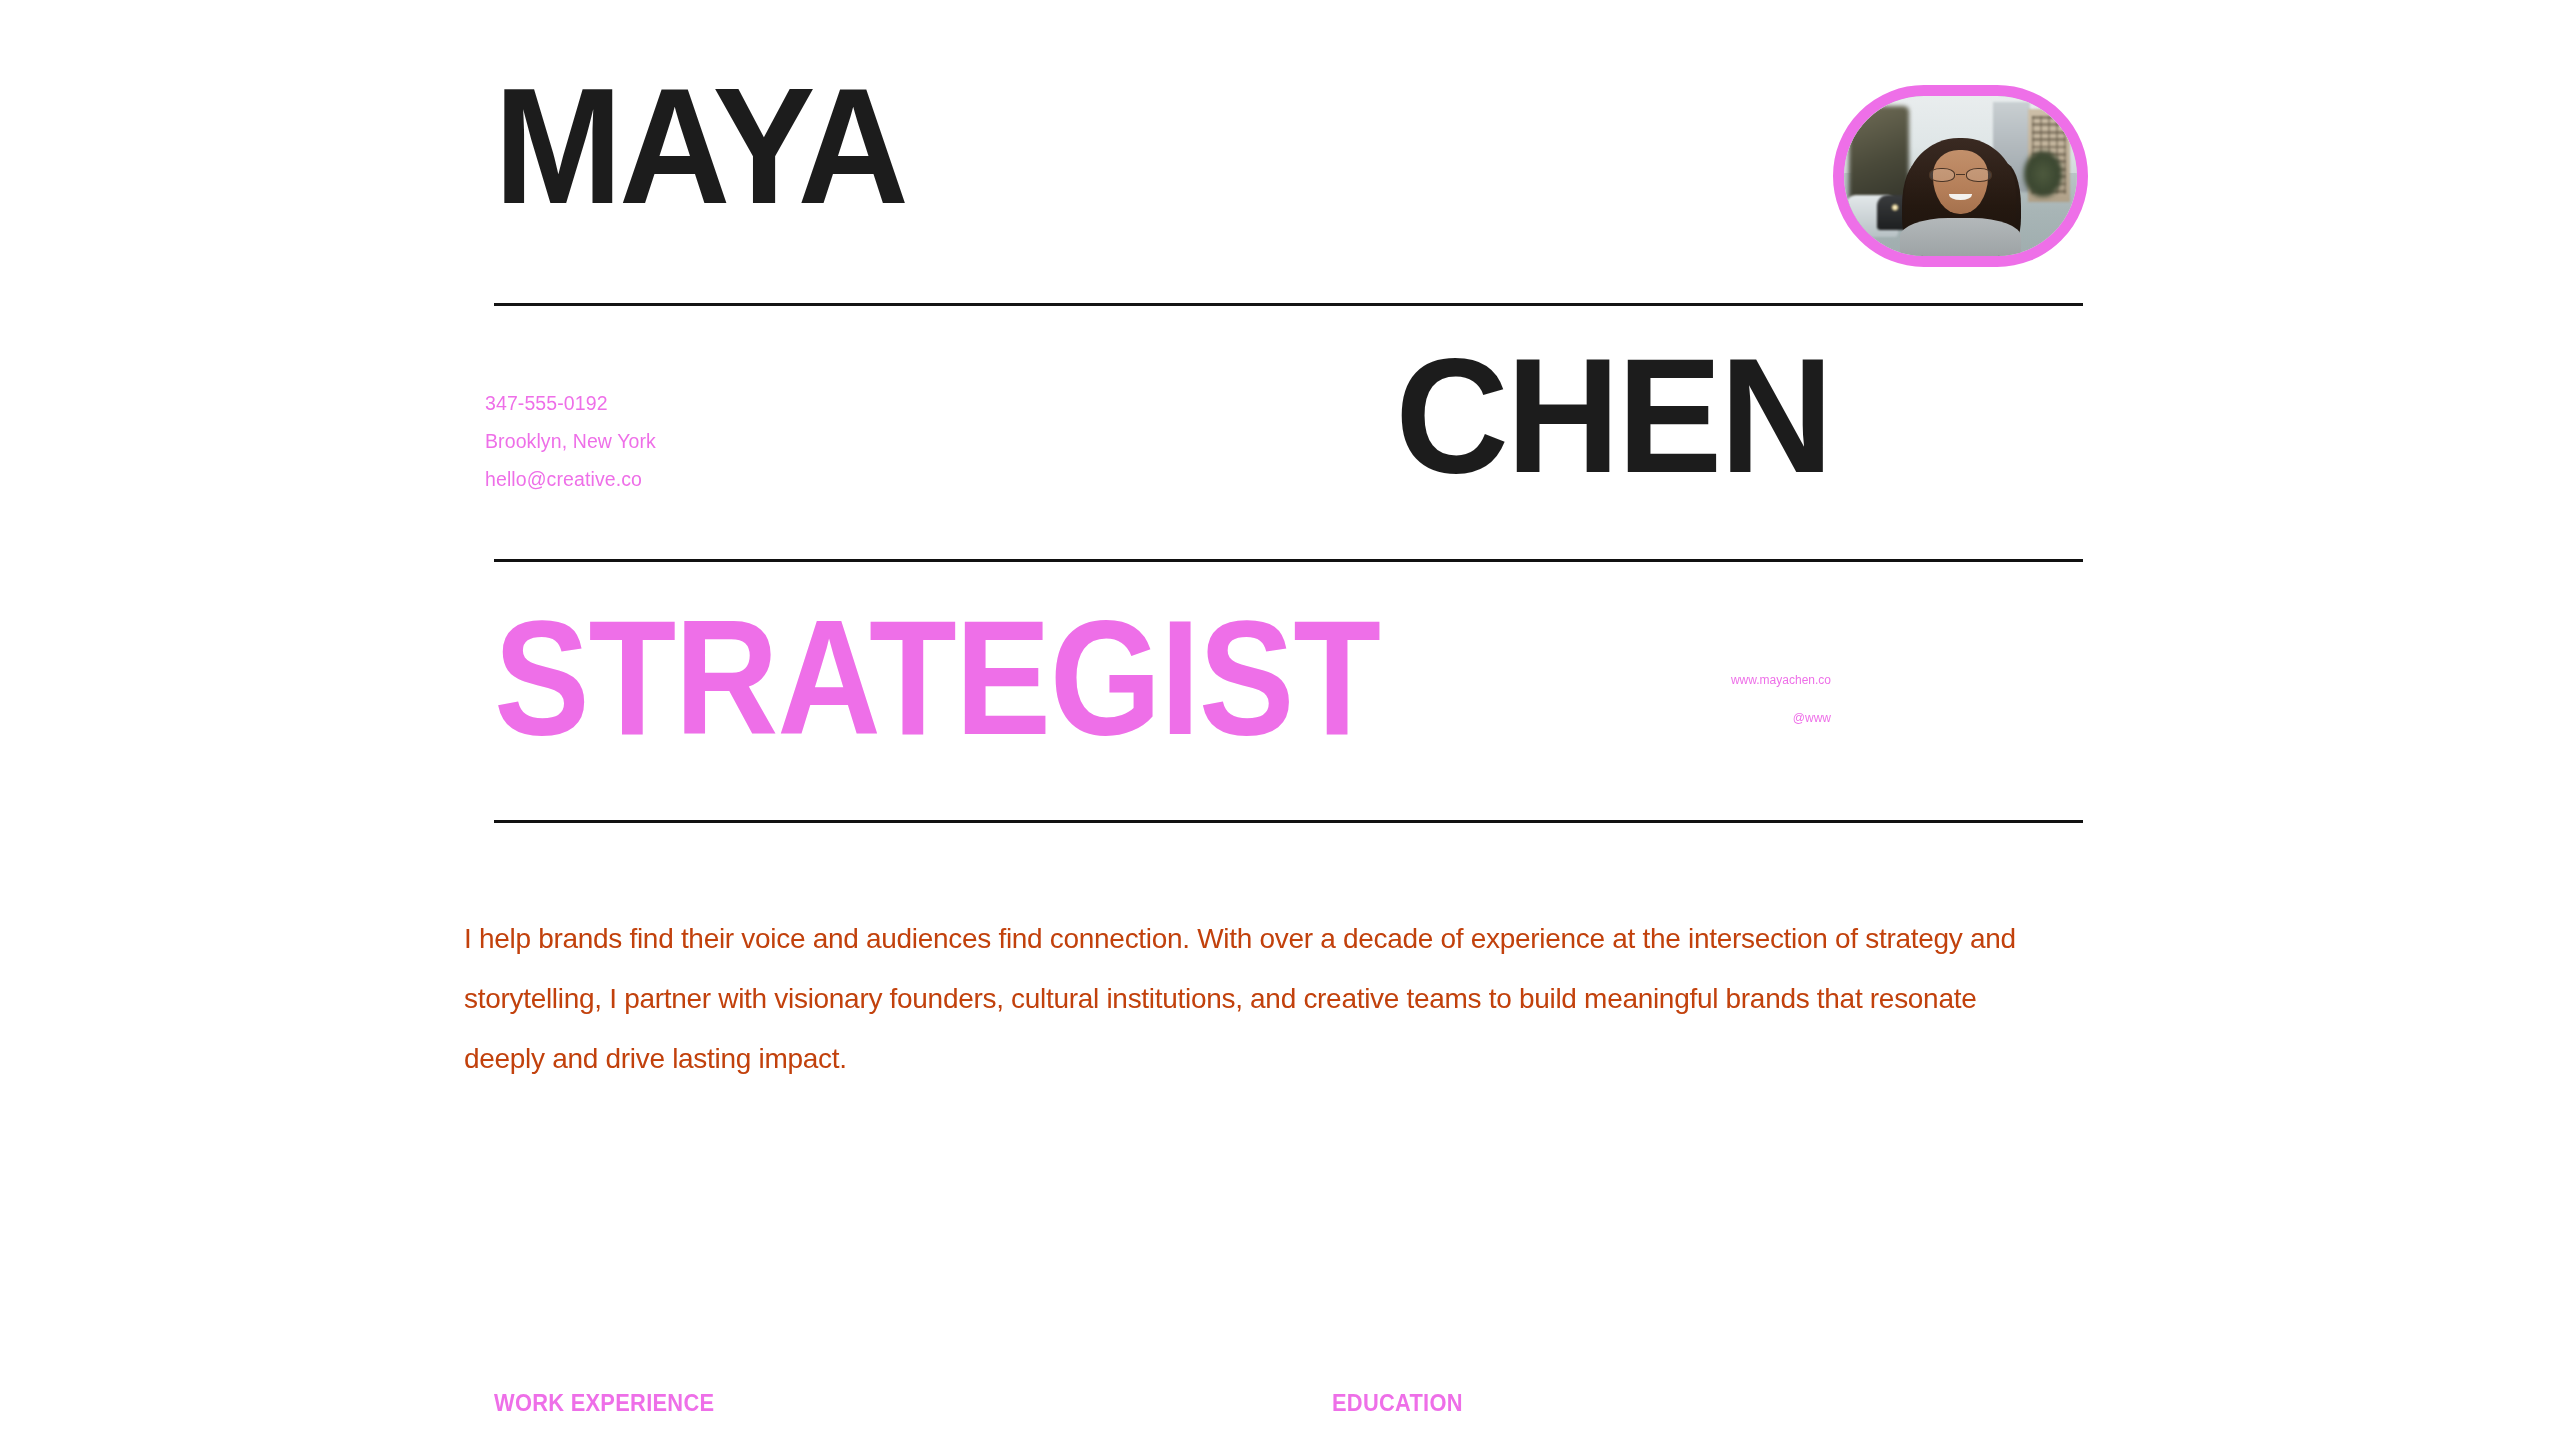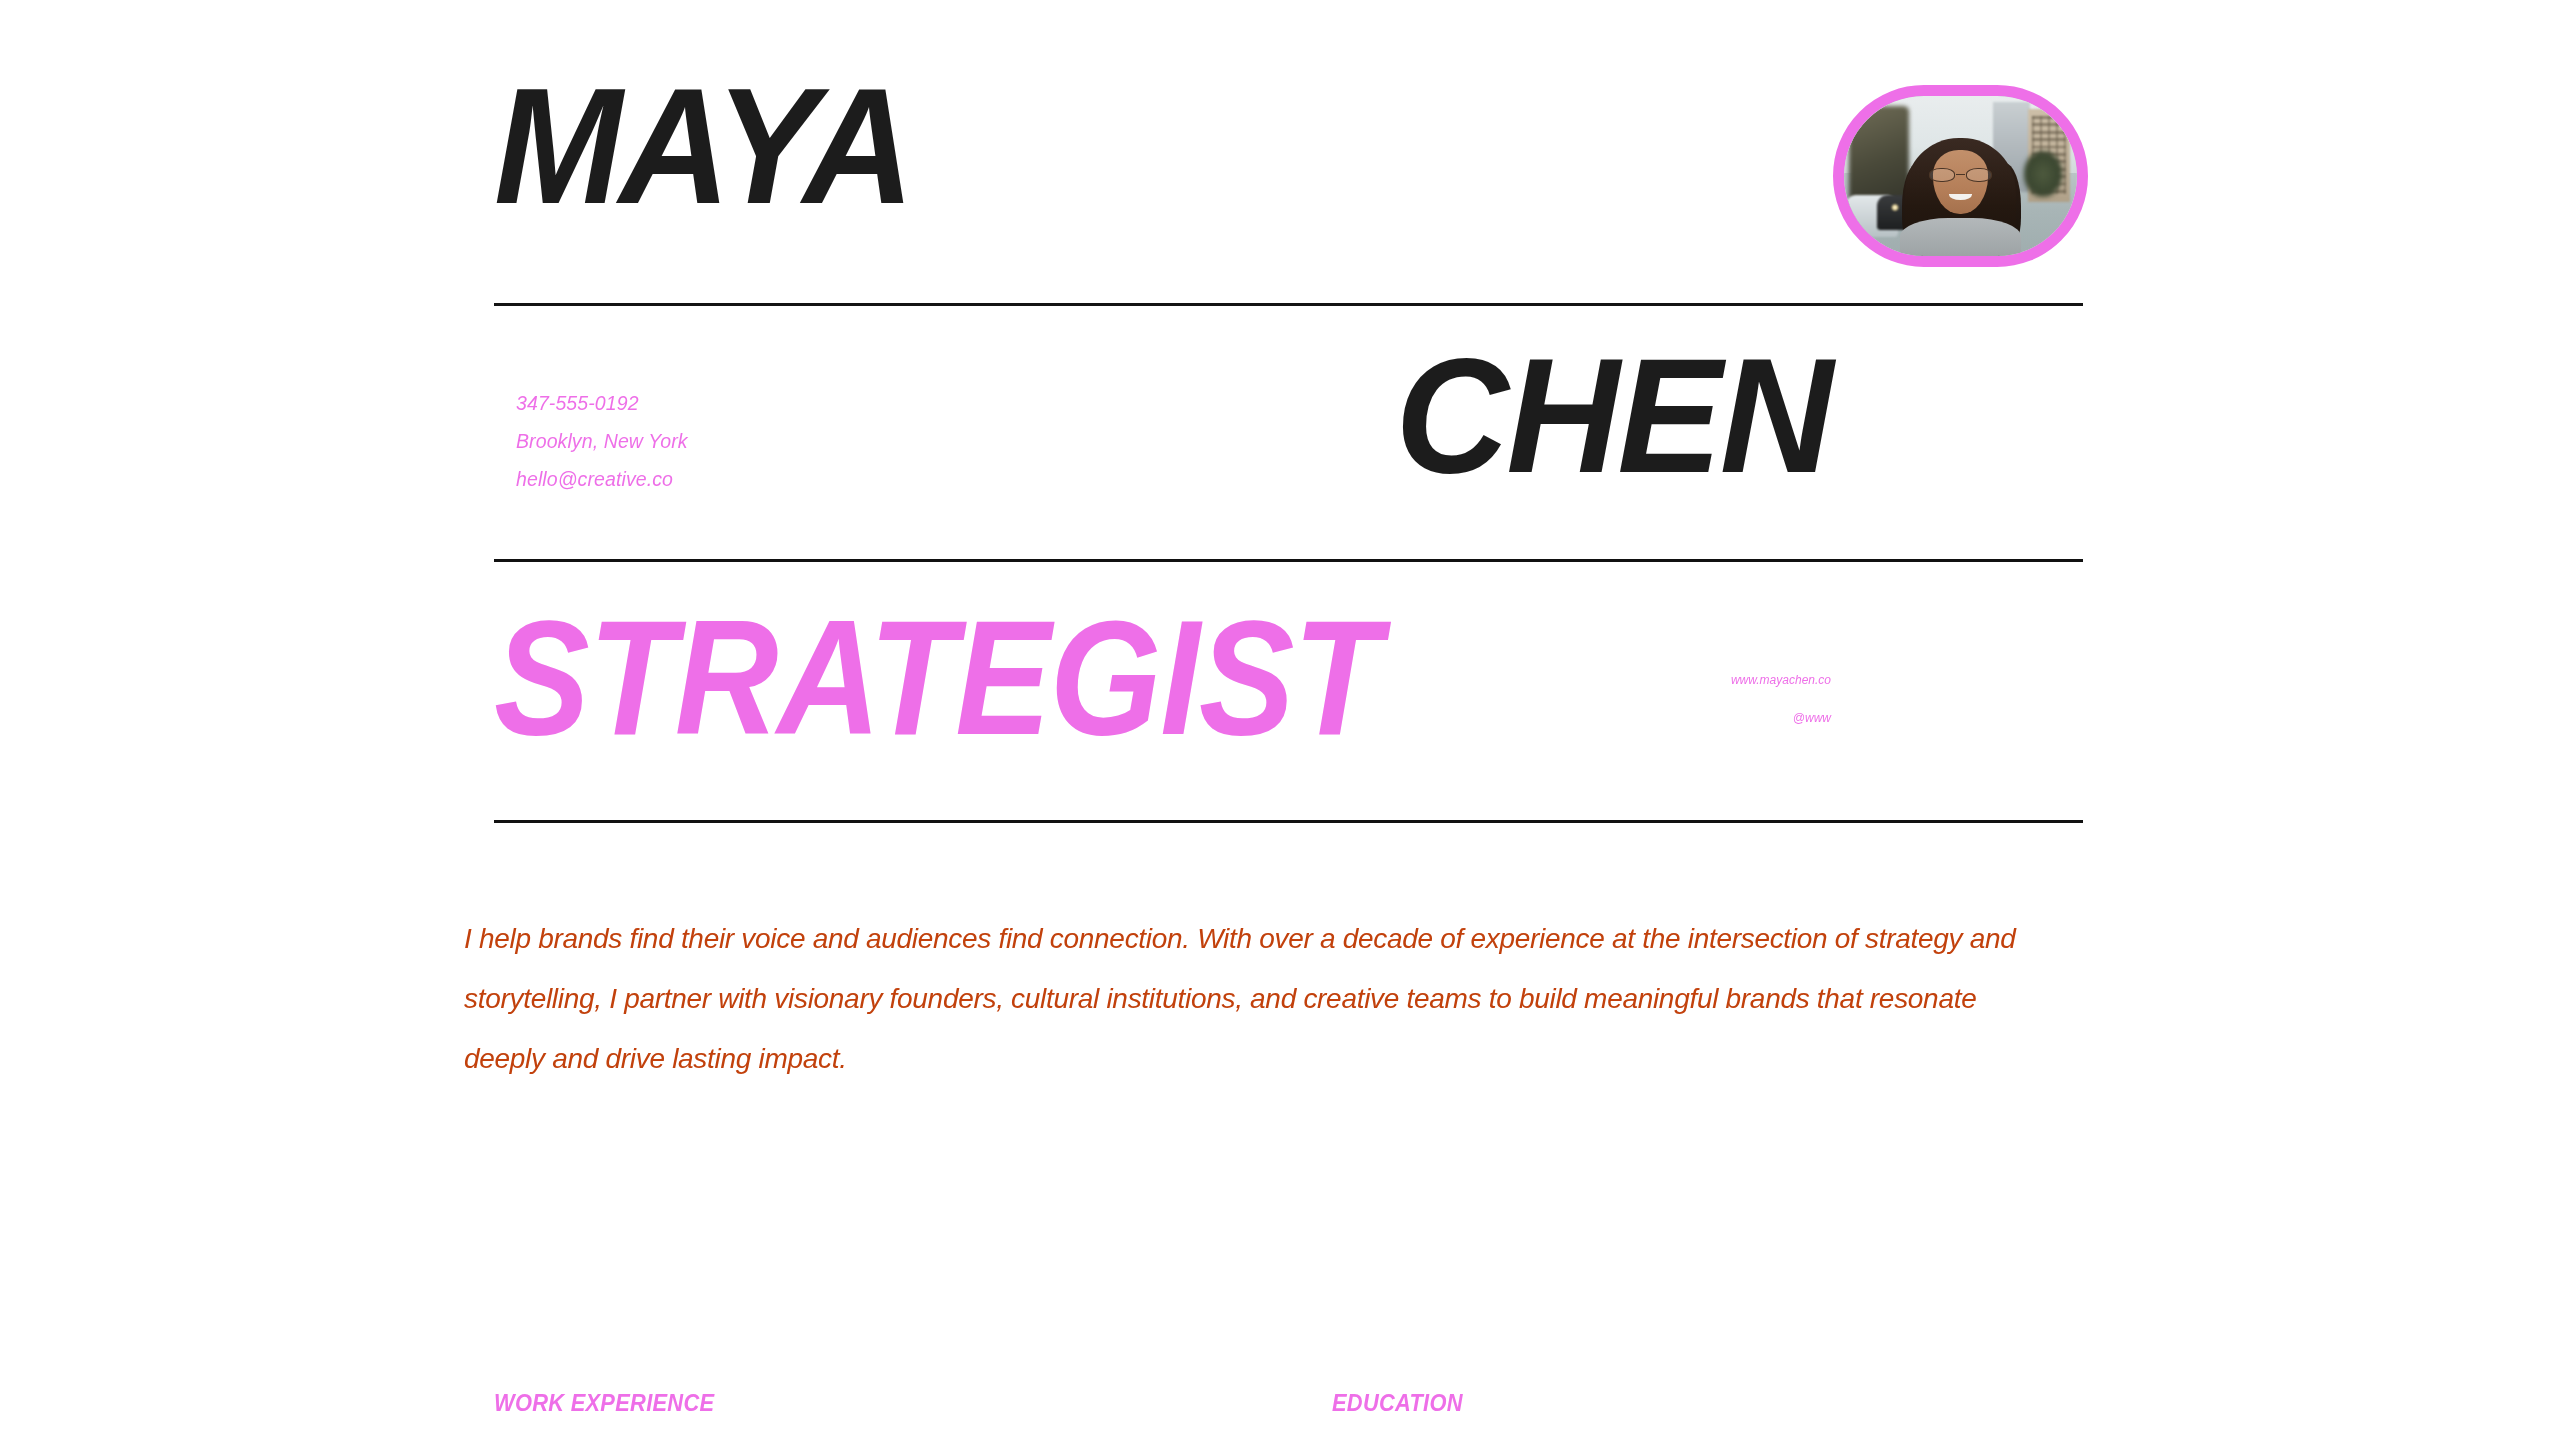--- a/index.html
+++ b/index.html
@@ -14,21 +14,20 @@
     overflow: hidden;
     font-family: "Liberation Sans", sans-serif;
     -webkit-font-smoothing: antialiased;
   }
 
   .page {
     position: relative;
     width: 2324px;
     height: 1449px;
     background: #ffffff;
-    font-style: italic;
   }
 
   
   .name-first {
     position: absolute;
     left: 494px;
     top: 70px;
     font-family: "Liberation Sans", sans-serif;
     font-weight: 700;
     font-size: 166px;
@@ -175,21 +174,21 @@
     height: 2.7px;
     background: #1c1c1c;
   }
   .rule-1 { top: 303px; height: 2.7px; background: #141414; }
   .rule-2 { top: 559px; height: 3.4px; background: #111111; }
   .rule-3 { top: 820px; height: 3.4px; background: #111111; }
 
   
   .contact {
     position: absolute;
-    left: 516px;
+    left: 485px;
     top: 384px;
     color: #ee6fe8;
     font-size: 19.5px;
     line-height: 38px;
     letter-spacing: 0.1px;
     font-weight: 400;
   }
   .contact div { white-space: nowrap; }
 
   

